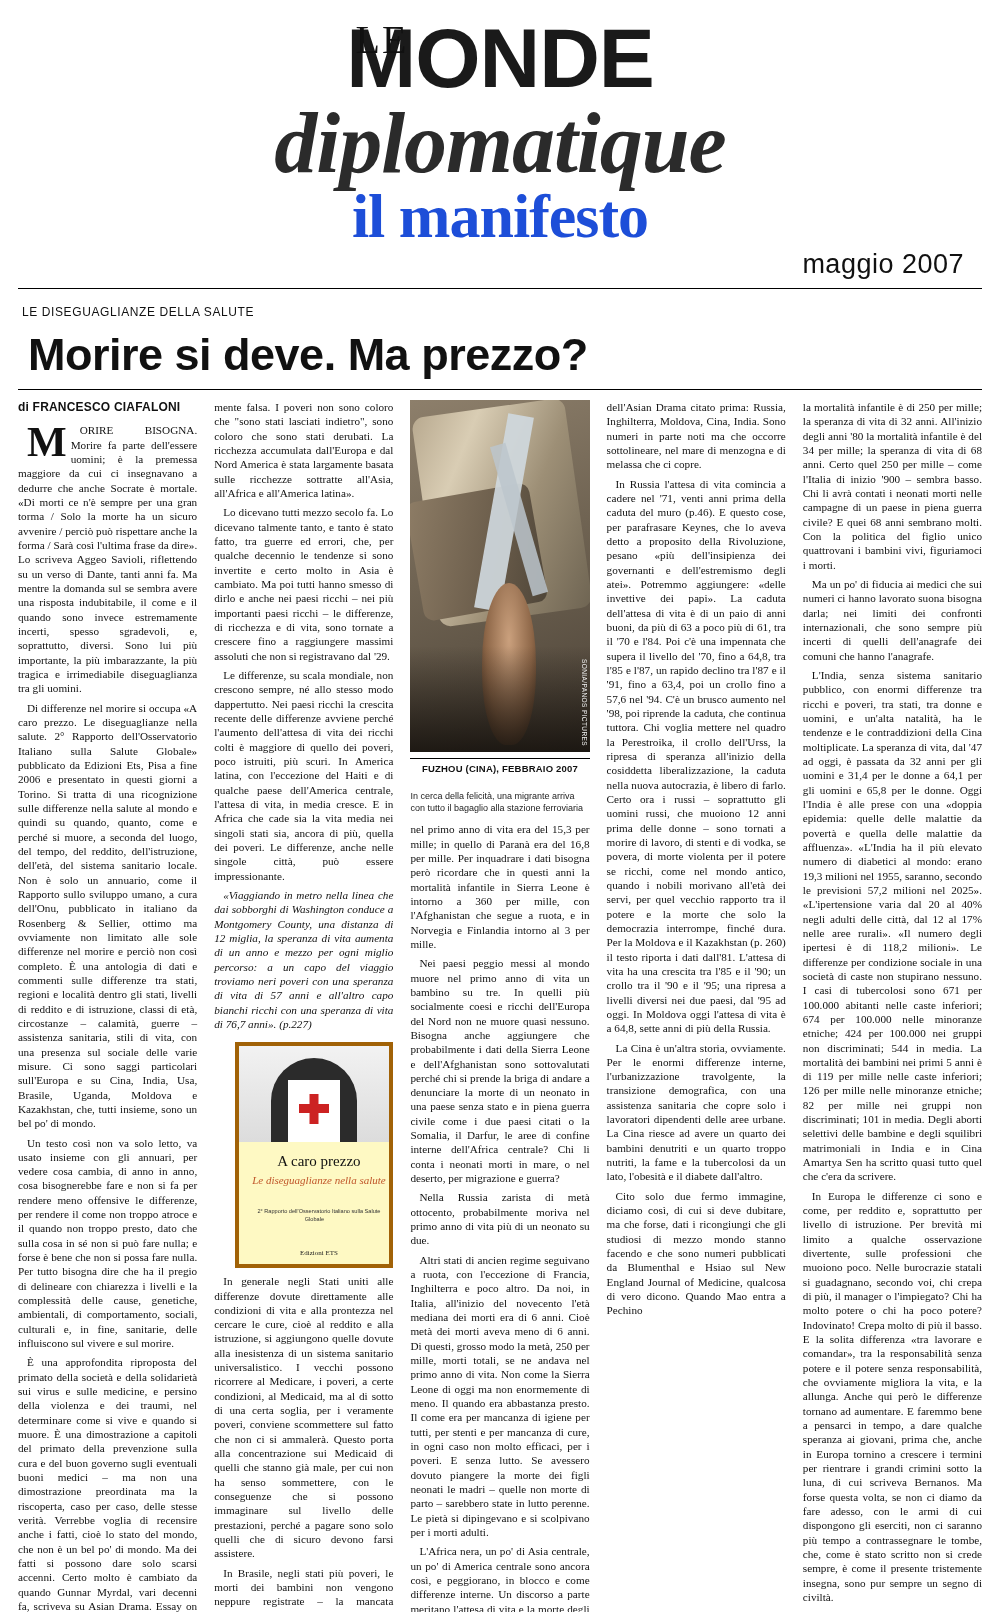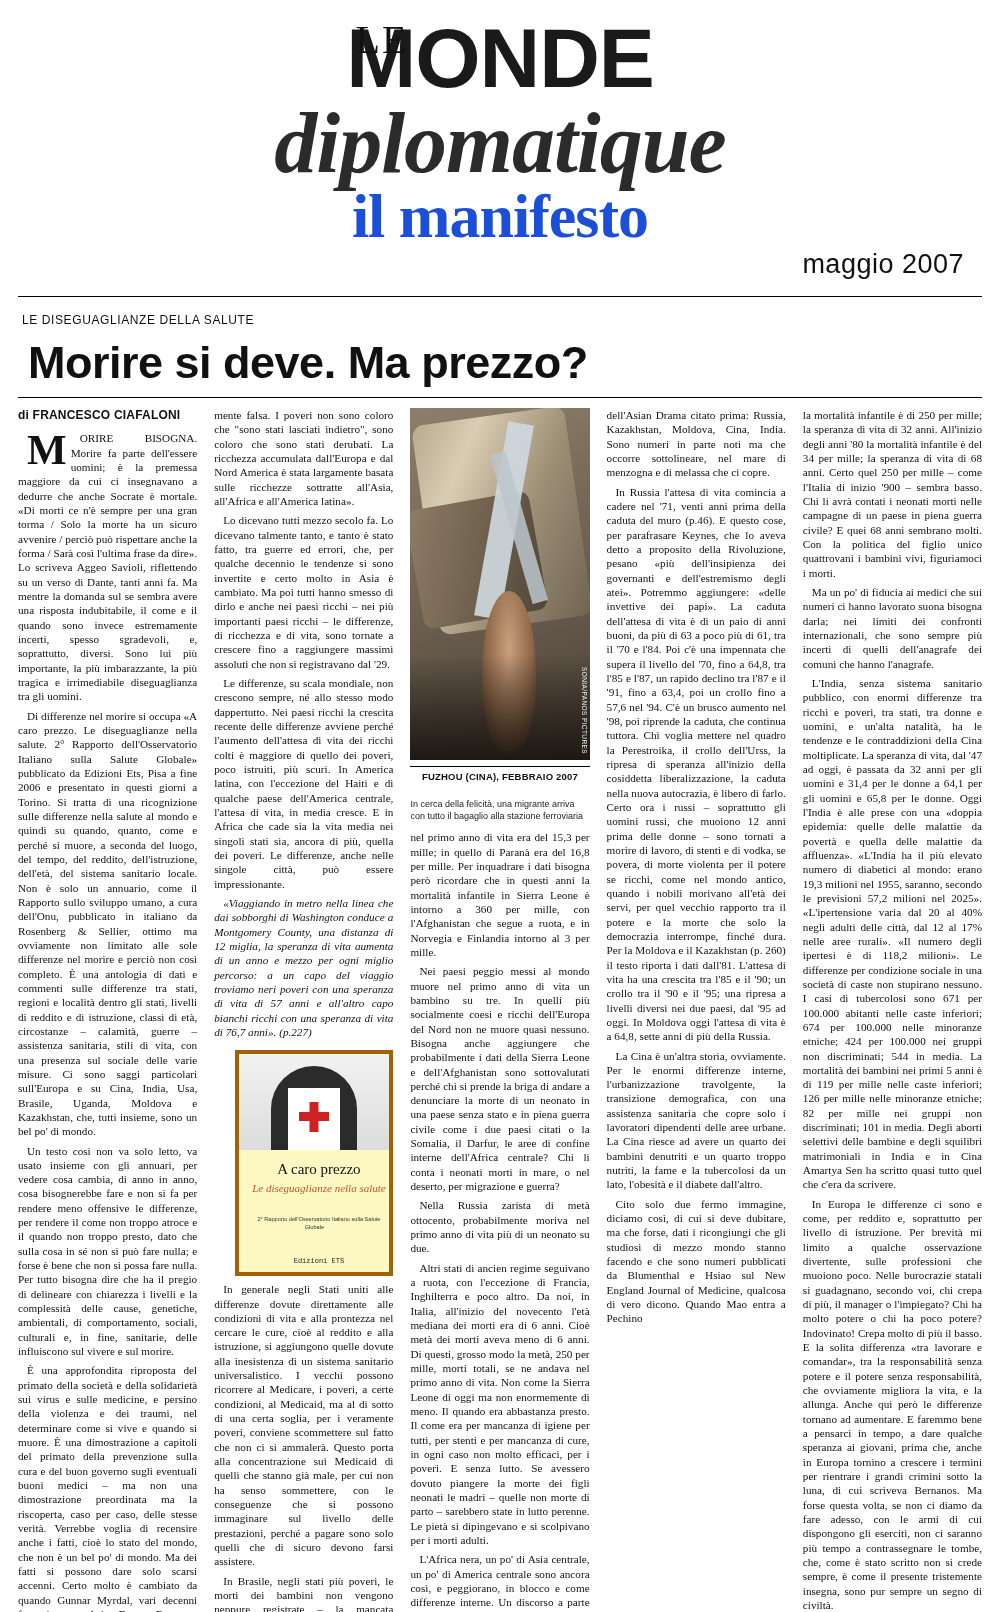--- a/index.html
+++ b/index.html
@@ -59,21 +59,21 @@
     line-height:1;
     color:#1d4ed8;
     margin:0;
     letter-spacing:-1px;
   }
   .mh-date{
     text-align:right;
     font-family:"Liberation Sans", sans-serif;
     font-size:27px;
     color:#111;
-    margin:2px 36px 16px 0;
+    margin:2px 36px 8px 0;
     letter-spacing:0.5px;
   }
   
   .kicker{
     font-family:"Liberation Sans", sans-serif;
     font-size:12px;
     letter-spacing:0.6px;
     color:#111;
     margin:16px 0 0 22px;
   }
@@ -294,21 +294,21 @@
     text-align:center;
     font-family:"Liberation Sans", sans-serif;
     font-size:5.6px;
     color:#333;
     line-height:1.35;
   }
   .book-pub{
     position:absolute;
     bottom:6px;left:0;right:0;
     text-align:center;
-    font-family:Liberation Mono, monospace;
+    font-family:Liberation Serif, serif;
     font-size:7px;
     color:#222;
   }
 </style>
 </head>
 <body>
 
 <div class="page">
 
   <div class="masthead">
@@ -377,21 +377,21 @@
         <div class="cap-text">In cerca della felicità, una migrante arriva con tutto il bagaglio alla stazione ferroviaria</div>
       </div>
       <p class="noind">nel primo anno di vita era del 15,3 per mille; in quello di Paranà era del 16,8 per mille. Per inquadrare i dati bisogna però ricordare che in questi anni la mortalità infantile in Sierra Leone è intorno a 360 per mille, con l'Afghanistan che segue a ruota, e in Norvegia e Finlandia intorno al 3 per mille.</p>
       <p>Nei paesi peggio messi al mondo muore nel primo anno di vita un bambino su tre. In quelli più socialmente coesi e ricchi dell'Europa del Nord non ne muore quasi nessuno. Bisogna anche aggiungere che probabilmente i dati della Sierra Leone e dell'Afghanistan sono sottovalutati perché chi si prende la briga di andare a denunciare la morte di un neonato in una paese senza stato e in piena guerra civile come i due paesi citati o la Somalia, il Darfur, le aree di confine interne dell'Africa centrale? Chi li conta i neonati morti in mare, o nel deserto, per migrazione e guerra?</p>
       <p>Nella Russia zarista di metà ottocento, probabilmente moriva nel primo anno di vita più di un neonato su due.</p>
       <p>Altri stati di ancien regime seguivano a ruota, con l'eccezione di Francia, Inghilterra e poco altro. Da noi, in Italia, all'inizio del novecento l'età mediana dei morti era di 6 anni. Cioè metà dei morti aveva meno di 6 anni. Di questi, grosso modo la metà, 250 per mille, morti totali, se ne andava nel primo anno di vita. Non come la Sierra Leone di oggi ma non enormemente di meno. Il quando era abbastanza presto. Il come era per mancanza di igiene per tutti, per stenti e per mancanza di cure, in ogni caso non molto efficaci, per i poveri. E senza lutto. Se avessero dovuto piangere la morte dei figli neonati le madri – quelle non morte di parto – sarebbero state in lutto perenne. Le pietà si dipingevano e si scolpivano per i morti adulti.</p>
       <p>L'Africa nera, un po' di Asia centrale, un po' di America centrale sono ancora così, e peggiorano, in blocco e come differenze interne. Un discorso a parte meritano l'attesa di vita e la morte degli abitanti dei paesi ex-comunisti e capital-comunisti che erano al centro</p>
     </div>
 
     <div class="col">
-      <p class="noind">dell'Asian Drama citato prima: Russia, Kazakhstan, Moldova, Cina, India. Sono numeri in parte noti ma che occorre sottolineare, nel mare di menzogna e di melassa che ci copre.</p>
+      <p class="noind">dell'Asian Drama citato prima: Russia, Inghilterra, Moldova, Cina, India. Sono numeri in parte noti ma che occorre sottolineare, nel mare di menzogna e di melassa che ci copre.</p>
       <p>In Russia l'attesa di vita comincia a cadere nel '71, venti anni prima della caduta del muro (p.46). E questo cose, per parafrasare Keynes, che lo aveva detto a proposito della Rivoluzione, pesano «più dell'insipienza dei governanti e dell'estremismo degli atei». Potremmo aggiungere: «delle invettive dei papi». La caduta dell'attesa di vita è di un paio di anni buoni, da più di 63 a poco più di 61, tra il '70 e l'84. Poi c'è una impennata che supera il livello del '70, fino a 64,8, tra l'85 e l'87, un rapido declino tra l'87 e il '91, fino a 63,4, poi un crollo fino a 57,6 nel '94. C'è un brusco aumento nel '98, poi riprende la caduta, che continua tuttora. Chi voglia mettere nel quadro la Perestroika, il crollo dell'Urss, la ripresa di speranza all'inizio della cosiddetta liberalizzazione, la caduta nella nuova autocrazia, è libero di farlo. Certo ora i russi – soprattutto gli uomini russi, che muoiono 12 anni prima delle donne – sono tornati a morire di lavoro, di stenti e di vodka, se povera, di morte violenta per il potere se ricchi, come nel mondo antico, quando i nobili morivano all'età dei servi, per quel vecchio rapporto tra il potere e la morte che solo la democrazia interrompe, finché dura. Per la Moldova e il Kazakhstan (p. 260) il testo riporta i dati dall'81. L'attesa di vita ha una crescita tra l'85 e il '90; un crollo tra il '90 e il '95; una ripresa a livelli diversi nei due paesi, dal '95 ad oggi. In Moldova oggi l'attesa di vita è a 64,8, sette anni di più della Russia.</p>
       <p>La Cina è un'altra storia, ovviamente. Per le enormi differenze interne, l'urbanizzazione travolgente, la transizione demografica, con una assistenza sanitaria che copre solo i lavoratori dipendenti delle aree urbane. La Cina riesce ad avere un quarto dei bambini denutriti e un quarto troppo nutriti, la fame e la tubercolosi da un lato, l'obesità e il diabete dall'altro.</p>
       <p>Cito solo due fermo immagine, diciamo così, di cui si deve dubitare, ma che forse, dati i ricongiungi che gli studiosi di mezzo mondo stanno facendo e che sono numeri pubblicati da Blumenthal e Hsiao sul New England Journal of Medicine, qualcosa di vero dicono. Quando Mao entra a Pechino</p>
     </div>
 
     <div class="col">
       <p class="noind">la mortalità infantile è di 250 per mille; la speranza di vita di 32 anni. All'inizio degli anni '80 la mortalità infantile è del 34 per mille; la speranza di vita di 68 anni. Certo quel 250 per mille – come l'Italia di inizio '900 – sembra basso. Chi li avrà contati i neonati morti nelle campagne di un paese in piena guerra civile? E quei 68 anni sembrano molti. Con la politica del figlio unico quattrovani i bambini vivi, figuriamoci i morti.</p>
       <p>Ma un po' di fiducia ai medici che sui numeri ci hanno lavorato suona bisogna darla; nei limiti dei confronti internazionali, che sono sempre più incerti di quelli dell'anagrafe dei comuni che hanno l'anagrafe.</p>
       <p>L'India, senza sistema sanitario pubblico, con enormi differenze tra ricchi e poveri, tra stati, tra donne e uomini, e un'alta natalità, ha le tendenze e le contraddizioni della Cina moltiplicate. La speranza di vita, dal '47 ad oggi, è passata da 32 anni per gli uomini e 31,4 per le donne a 64,1 per gli uomini e 65,8 per le donne. Oggi l'India è alle prese con una «doppia epidemia: quelle delle malattie da povertà e quella delle malattie da affluenza». «L'India ha il più elevato numero di diabetici al mondo: erano 19,3 milioni nel 1955, saranno, secondo le previsioni 57,2 milioni nel 2025». «L'ipertensione varia dal 20 al 40% negli adulti delle città, dal 12 al 17% nelle aree rurali». «Il numero degli ipertesi è di 118,2 milioni». Le differenze per condizione sociale in una società di caste non stupirano nessuno. I casi di tubercolosi sono 671 per 100.000 abitanti nelle caste inferiori; 674 per 100.000 nelle minoranze etniche; 424 per 100.000 nei gruppi non discriminati; 544 in media. La mortalità dei bambini nei primi 5 anni è di 119 per mille nelle caste inferiori; 126 per mille nelle minoranze etniche; 82 per mille nei gruppi non discriminati; 101 in media. Degli aborti selettivi delle bambine e degli squilibri matrimoniali in India e in Cina Amartya Sen ha scritto quasi tutto quel che c'era da scrivere.</p>
       <p>In Europa le differenze ci sono e come, per reddito e, soprattutto per livello di istruzione. Per brevità mi limito a qualche osservazione divertente, sulle professioni che muoiono poco. Nelle burocrazie statali si guadagnano, secondo voi, chi crepa di più, il manager o l'impiegato? Chi ha molto potere o chi ha poco potere? Indovinato! Crepa molto di più il basso. E la solita differenza «tra lavorare e comandar», tra la responsabilità senza potere e il potere senza responsabilità, che ovviamente migliora la vita, e la allunga. Anche qui però le differenze tornano ad aumentare. E faremmo bene a pensarci in tempo, a dare qualche speranza ai giovani, prima che, anche in Europa tornino a crescere i termini per rientrare i grandi crimini sotto la luna, di cui scriveva Bernanos. Ma forse questa volta, se non ci diamo da fare adesso, con le armi di cui dispongono gli eserciti, non ci saranno più tempo a contrassegnare le tombe, che, come è stato scritto non si crede sempre, è come il presente tristemente insegna, sono pur sempre un segno di civiltà.</p>

